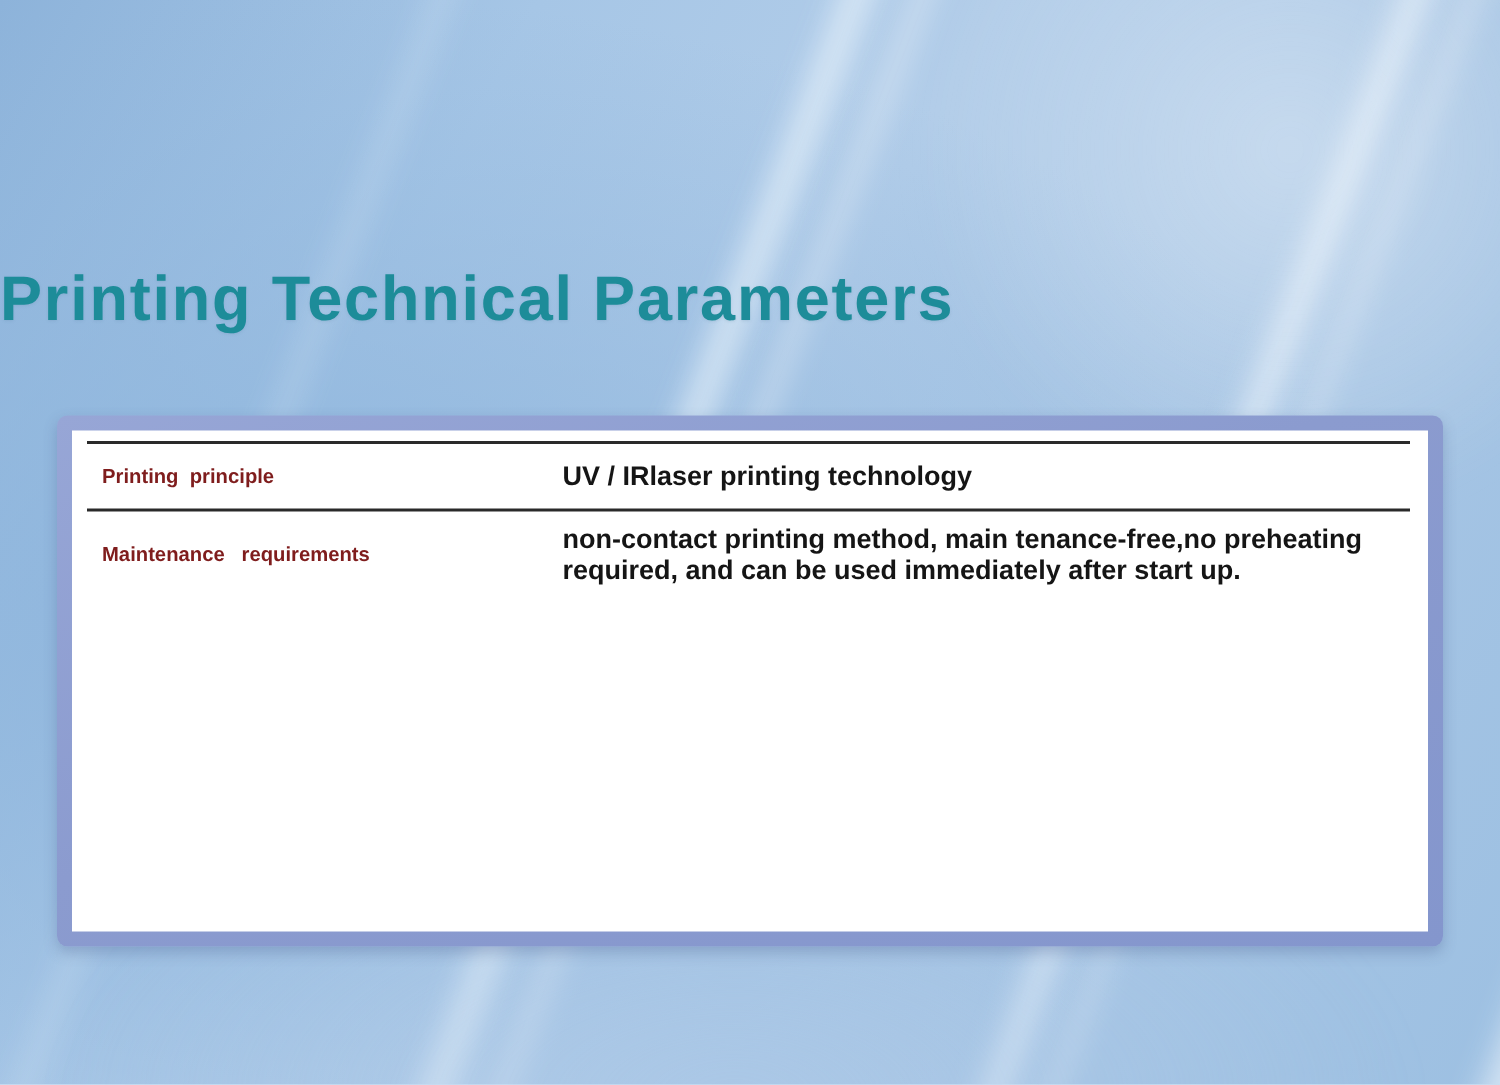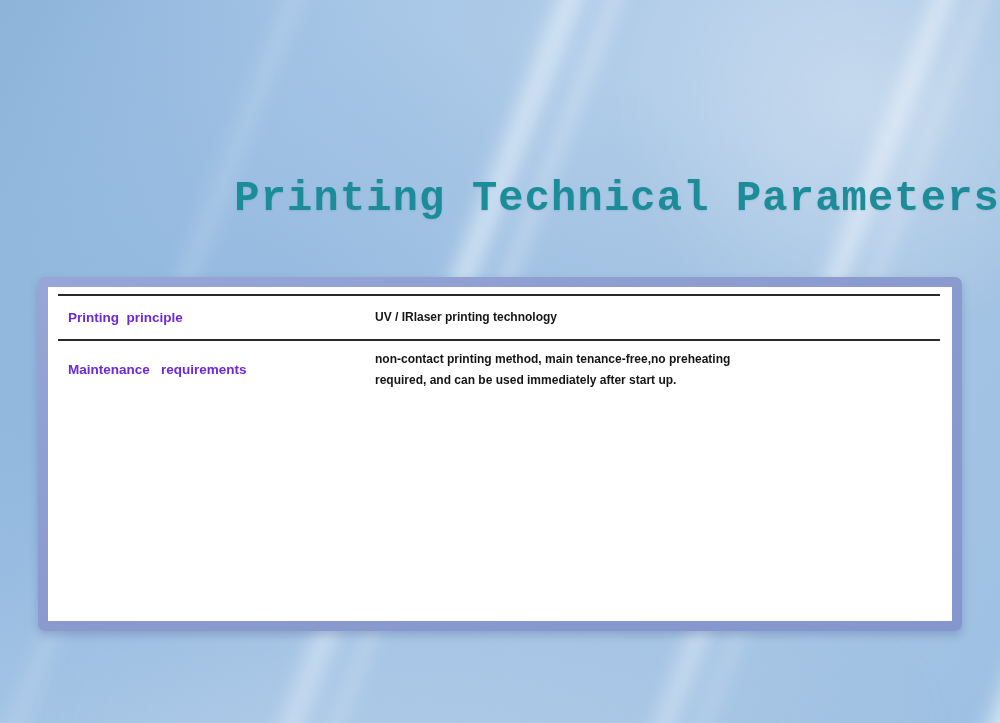--- a/index.html
+++ b/index.html
@@ -61,29 +61,28 @@
     width: 900px; height: 420px;
     background: radial-gradient(ellipse at center, rgba(173,201,231,.55) 0%, rgba(173,201,231,0) 70%);
     filter: blur(18px);
   }
 
   
   .title {
     position: absolute;
     left: 0; right: 0;
     top: 175px;
-    text-align: right;
+    text-align: left;
     font-size: 42px;
     font-weight: bold;
     letter-spacing: 1.2px;
     color: #1d8c99;
     text-shadow: 0 1px 2px rgba(90,130,165,.22);
     white-space: nowrap;
-    font-family: Liberation Mono, monospace;
-    padding-left: 31px;
+    font-family: Liberation Sans, sans-serif;
   }
 
   
   .frame {
     position: absolute;
     left: 38px;
     top: 277px;
     width: 924px;
     height: 354px;
     background: linear-gradient(160deg, #97a6d6 0%, #8b9bcf 45%, #8496cd 100%);
@@ -114,26 +113,26 @@
   .tbl tr > td {
     padding: 0;
     vertical-align: middle;
     border-top: 2.2px solid #2a2a2a;
     font-family: "Liberation Sans", sans-serif;
   }
   .col-label { width: 310px; }
   .lbl {
     font-size: 13.5px;
     font-weight: bold;
-    color: #6d28d9;
+    color: #7f1d1d;
     padding-left: 10px;
     white-space: pre;
   }
   .val {
-    font-size: 12px;
+    font-size: 18px;
     font-weight: bold;
     color: #151515;
     padding-left: 7px;
     line-height: 21px;
   }
   .val .line { display: block; white-space: pre; }
 
   .r-h1 td { height: 43px; }
   .r-h2 td { height: 57px; }
   .r-h3 td { height: 52px; }

